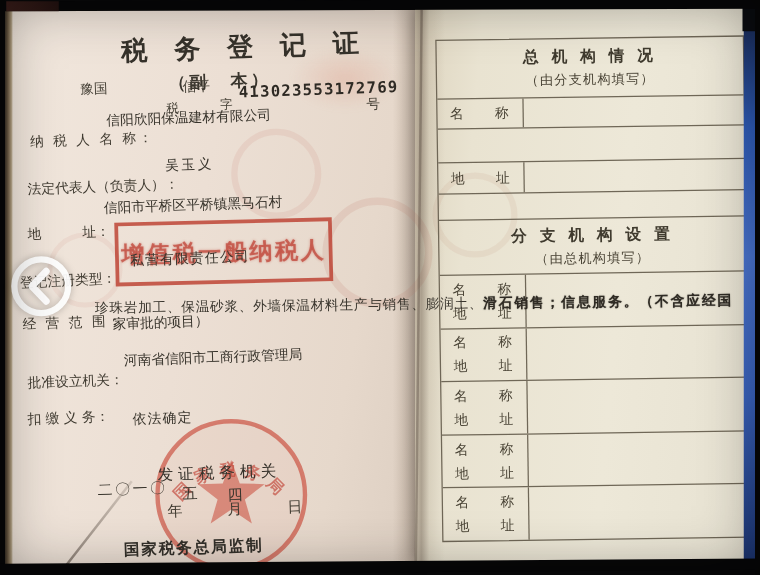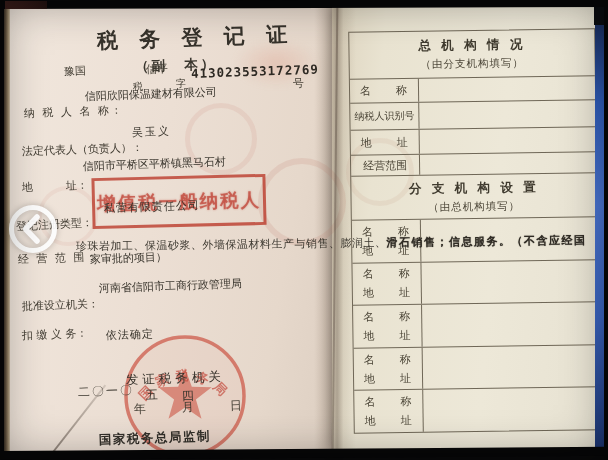--- a/index.html
+++ b/index.html
@@ -167,29 +167,27 @@
   <div class="org-table">
     <div class="t-row t-head" style="height:46px;">
       <div class="t-title">总 机 构 情 况</div>
       <div class="t-sub">（由分支机构填写）</div>
     </div>
     <div class="t-row" style="height:24px;">
       <div class="t-label">名　　称</div>
       <div class="t-value"></div>
     </div>
     <div class="t-row" style="height:27px;">
-      <div class="t-label small">纳税人识别号</div>
       <div class="t-value"></div>
     </div>
     <div class="t-row" style="height:25px;">
       <div class="t-label">地　　址</div>
       <div class="t-value"></div>
     </div>
     <div class="t-row" style="height:21px;">
-      <div class="t-label" style="letter-spacing:0;">经营范围</div>
       <div class="t-value"></div>
     </div>
     <div class="t-row t-head" style="height:44px;">
       <div class="t-title">分 支 机 构 设 置</div>
       <div class="t-sub">（由总机构填写）</div>
     </div>
     <div class="t-row t-block" style="flex:1;">
       <div class="t-label">
         <span>名　　称</span>
         <span>地　　址</span>

